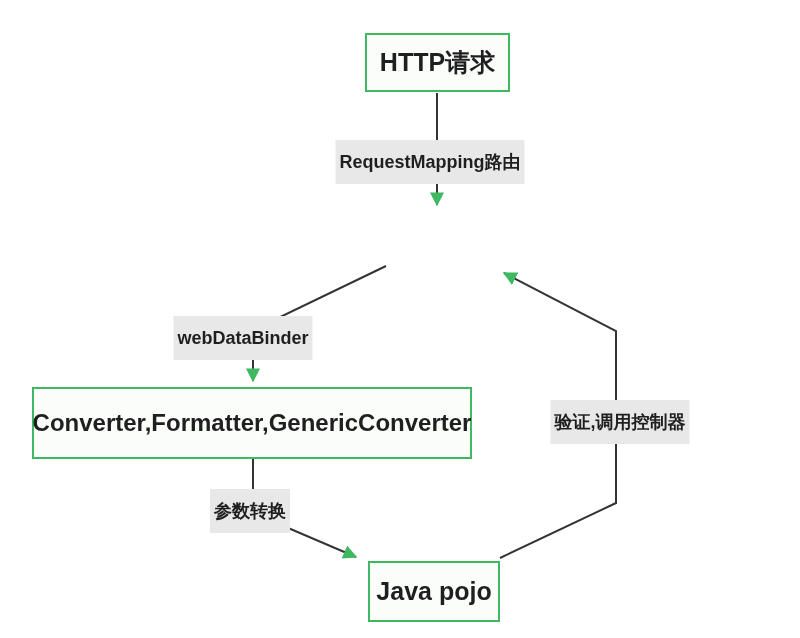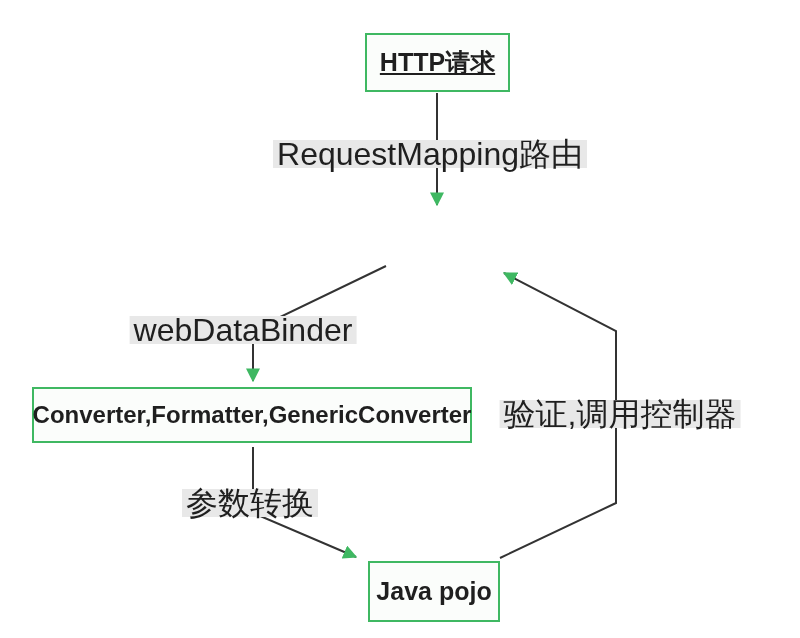--- a/index.html
+++ b/index.html
@@ -32,33 +32,33 @@
     background: var(--node-fill, #fbfdfb);
     color: var(--text, #1f1f1f);
     display: flex;
     align-items: center;
     justify-content: center;
     font-size: 25px;
     font-weight: 600;
     white-space: nowrap;
     text-align: center;
   }
-  #n-http      { left: 365px; top: 33px;  width: 145px; height: 59px; text-decoration: underline; }
+  #n-http      { left: 365px; top: 33px;  width: 145px; height: 59px; }
   #n-ctrl      { left: 382px; top: 210px; width: 113px; height: 57px; }
-  #n-conv      { left: 32px;  top: 387px; width: 440px; height: 56px; font-size: 24px; }
+  #n-conv      { left: 32px;  top: 387px; width: 440px; height: 72px; font-size: 24px; }
   #n-pojo      { left: 368px; top: 561px; width: 132px; height: 61px; text-align: right; }
   .edge-label {
     position: absolute;
     transform: translateX(-50%);
     background: var(--label-bg, #e8e8e8);
     color: var(--text, #1f1f1f);
-    font-size: 32px;
-    font-weight: 400;
+    font-size: 18px;
+    font-weight: 700;
     line-height: 28px;
-    padding: 0 4px;
+    padding: 8px 4px;
     white-space: nowrap;
   }
   #l-req   { left: 430px; top: 140px; }
   #l-bind  { left: 243px; top: 316px; }
   #l-param { left: 250px; top: 489px; }
   #l-valid { left: 620px; top: 400px; }
 </style>
 </head>
 <body>
 

